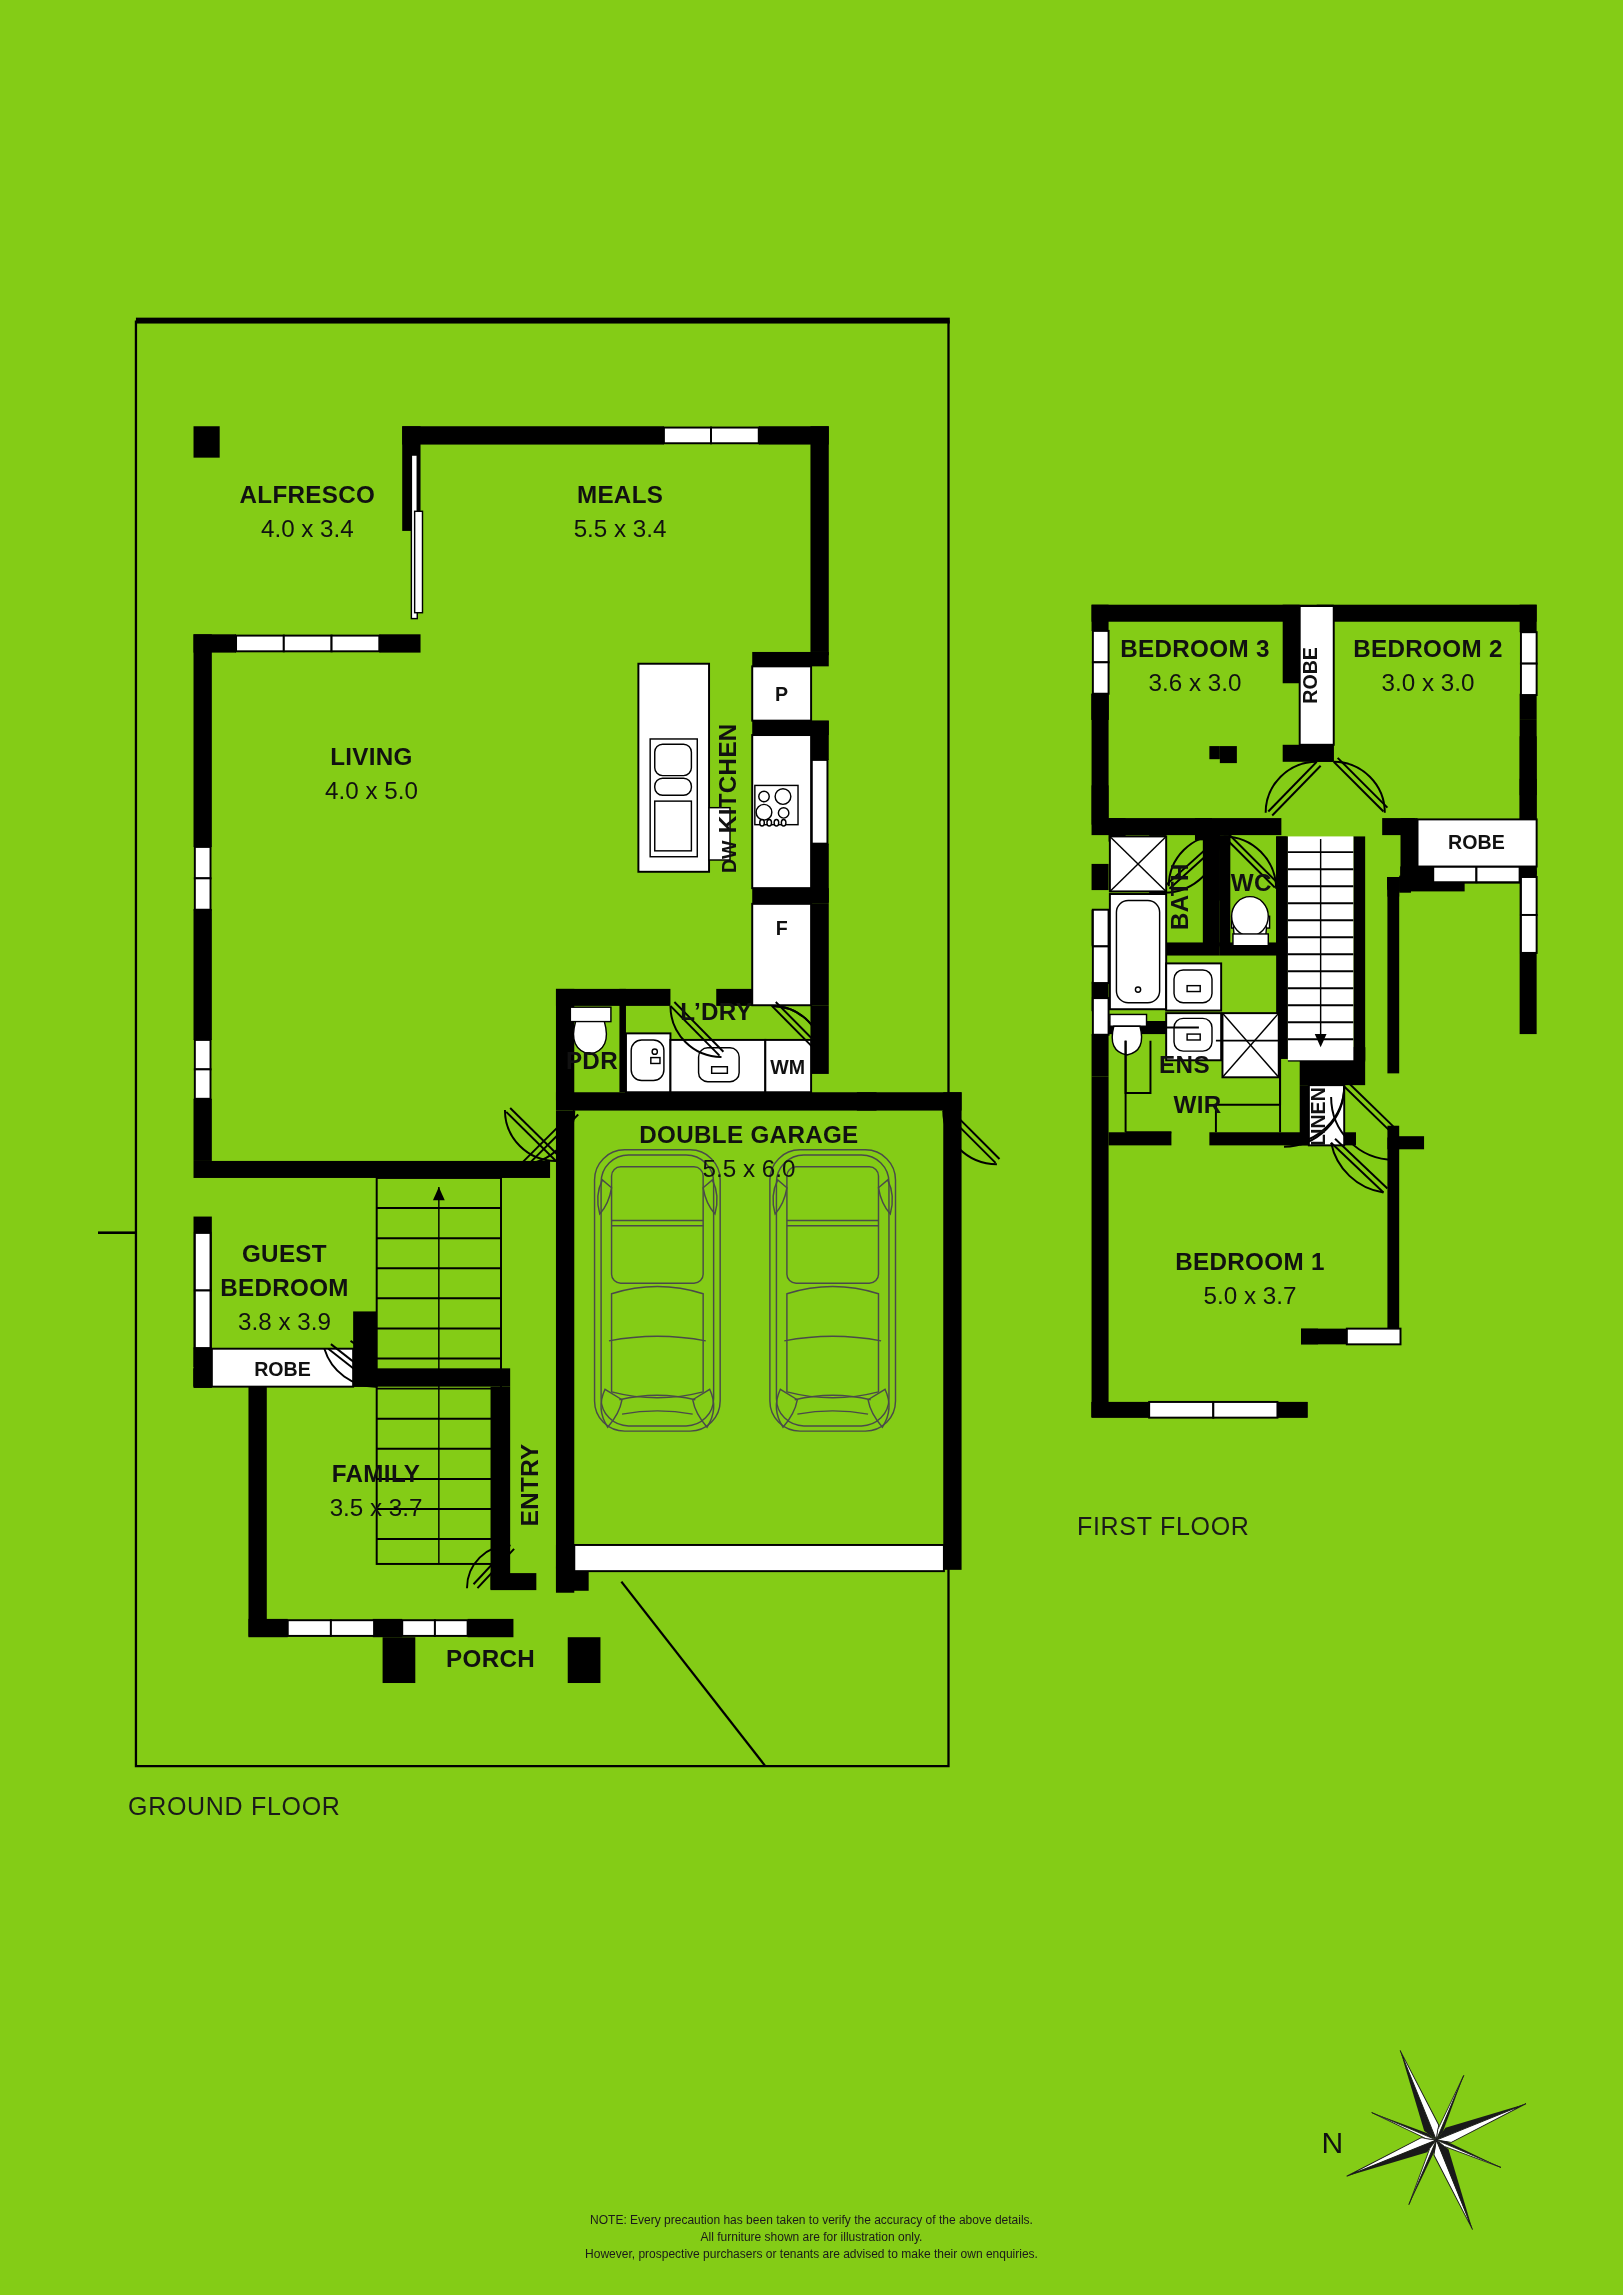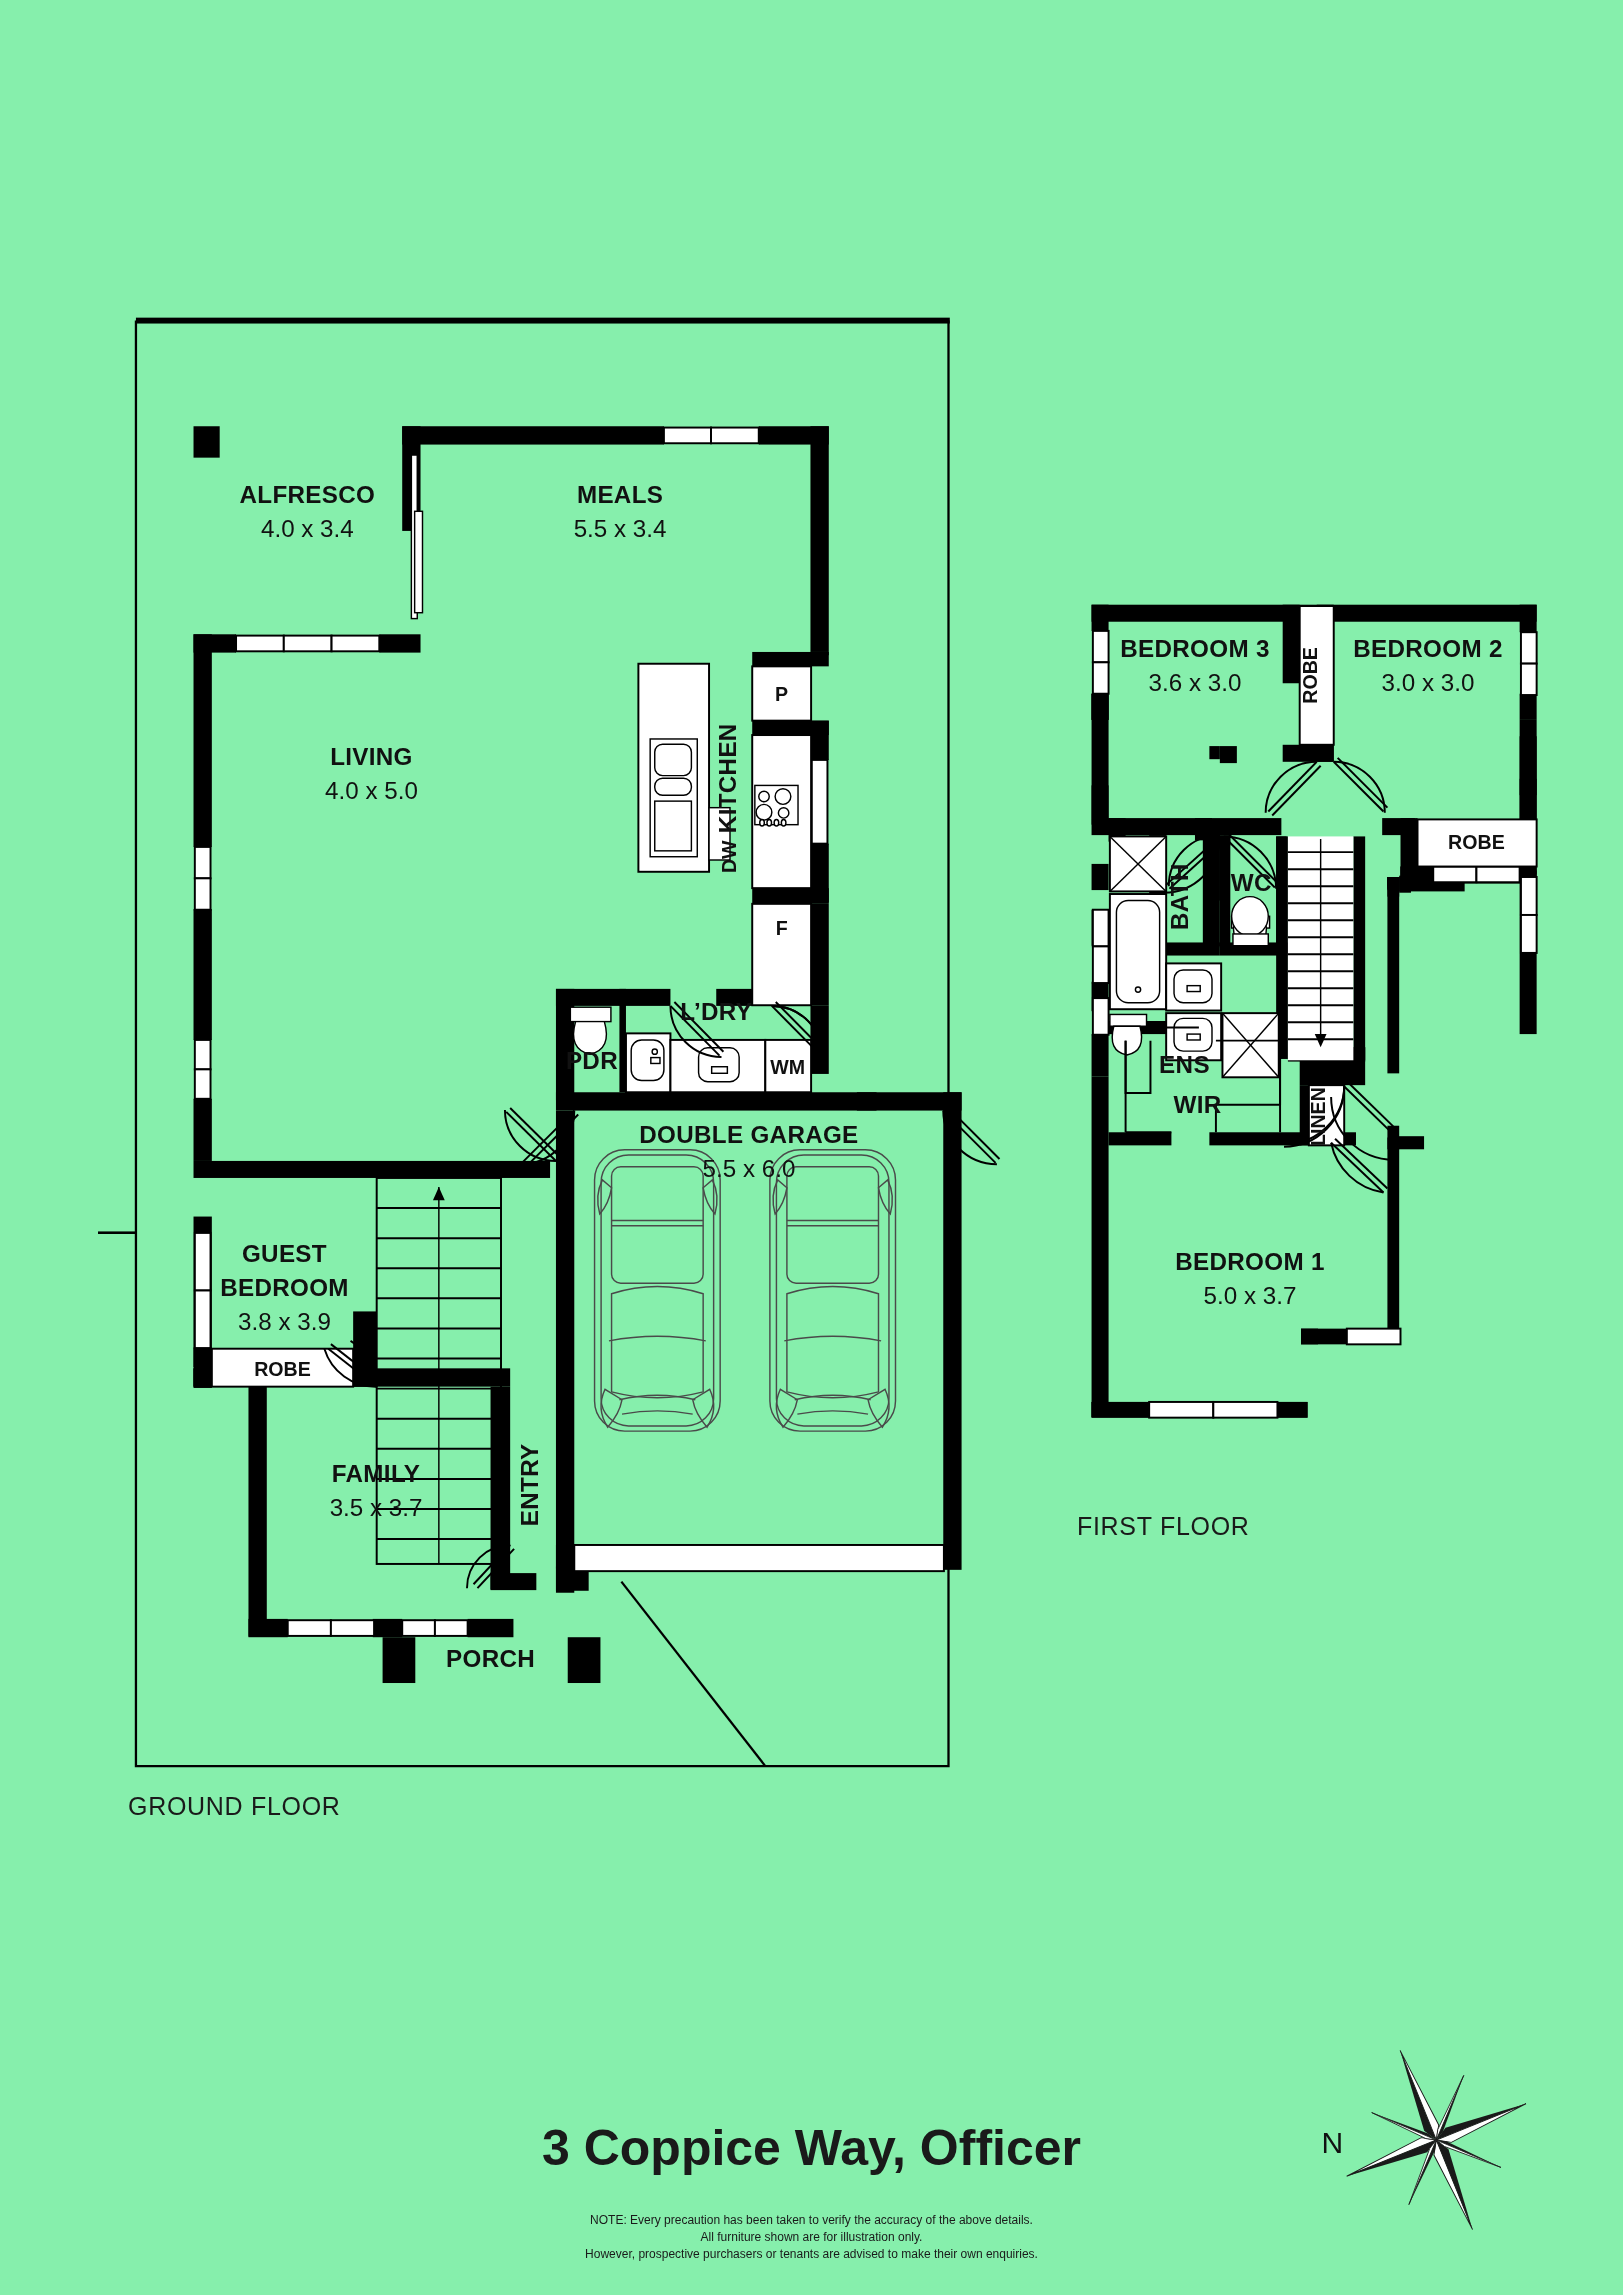--- a/index.html
+++ b/index.html
@@ -1,18 +1,18 @@
 <!DOCTYPE html>
 <html style="font-size:10.5px"><head>
 <meta charset="utf-8">
 <style>
   html,body{margin:0;padding:0;background:#ffffff;}
   body{width:1623px;height:2295px;position:relative;overflow:hidden;
        font-family:"Liberation Sans", sans-serif;color:#1a1a1a;}
-  #sheet{position:absolute;left:0;top:0;width:1623px;height:2295px;background:#86efac;}
+  #sheet{position:absolute;left:0;top:0;width:1623px;height:2295px;background:#84cc16;}
   svg{display:block;}
   text{font-family:"Liberation Sans", sans-serif;fill:#111;}
   .roomname{font-size:37px;font-weight:700;letter-spacing:0.5px;}
   .roomdim{font-size:37px;font-weight:400;}
   .smalllbl{font-size:30px;font-weight:700;}
   .floorlbl{font-size:25px;font-weight:400;letter-spacing:0.7px;}
   .compassN{font-size:46px;font-weight:400;}
   .addr{font-size:50px;font-weight:700;letter-spacing:0px;}
   .disc{font-size:12px;font-weight:400;}
   .wall{fill:#000000;}
@@ -544,23 +544,20 @@
         <polygon fill="#1a1a1a" points="0,0 14,-8 76,-76"></polygon>
         <polygon fill="#ffffff" stroke="#1a1a1a" stroke-width="1.2" points="0,0 -14,8 -76,76"></polygon>
         <polygon fill="#1a1a1a" points="0,0 -8,14 -76,76"></polygon>
         <polygon fill="#1a1a1a" points="0,0 14,8 76,76"></polygon>
         <polygon fill="#ffffff" stroke="#1a1a1a" stroke-width="1.2" points="0,0 8,14 76,76"></polygon>
       </g>
     </g>
     <text class="compassN" x="46" y="170" text-anchor="middle">N</text>
   </svg>
 
-  <div style="position:absolute;left:0;top:2119px;width:1623px;text-align:center;">
-    <span class="addr">3 Coppice Way, Officer</span>
-  </div>
 
   <div style="position:absolute;left:0;top:2212px;width:1623px;text-align:center;line-height:1.42;">
     <div class="disc">NOTE: Every precaution has been taken to verify the accuracy of the above details.</div>
     <div class="disc">All furniture shown are for illustration only.</div>
     <div class="disc">However, prospective purchasers or tenants are advised to make their own enquiries.</div>
   </div>
 
 </div>
 
 

